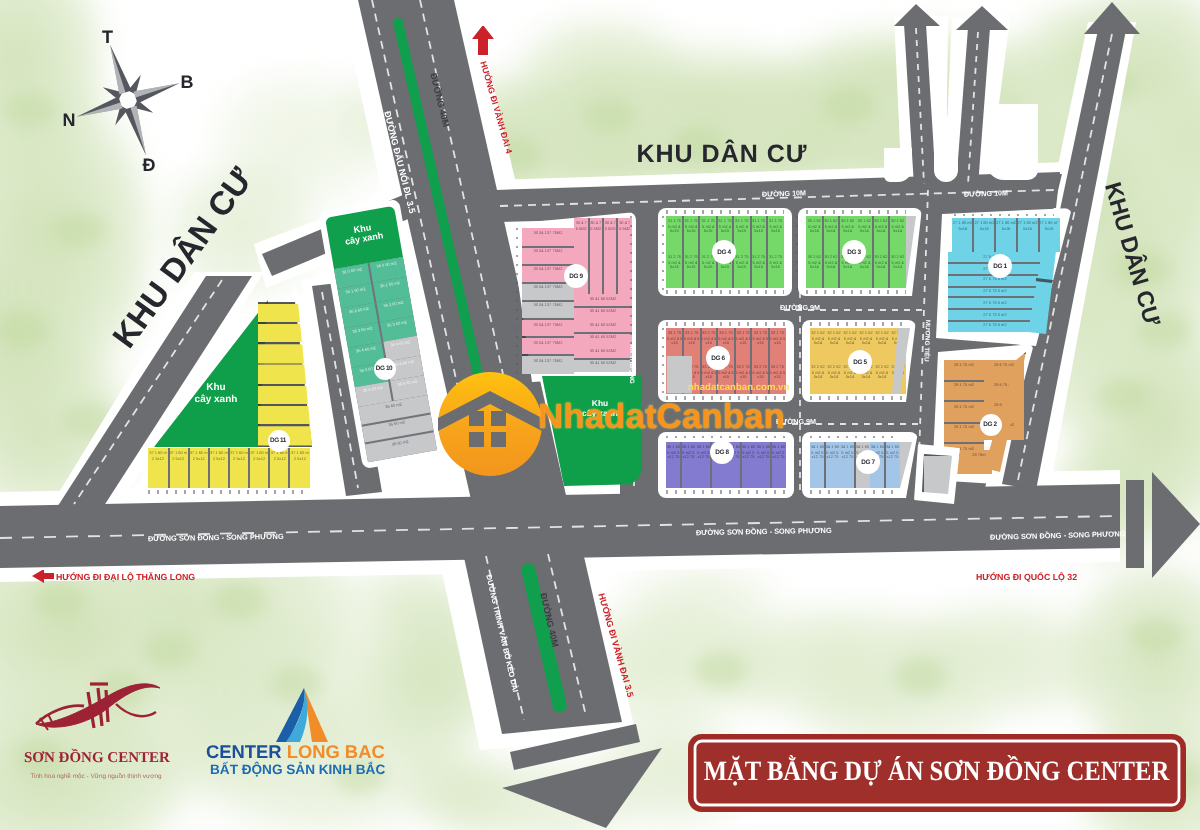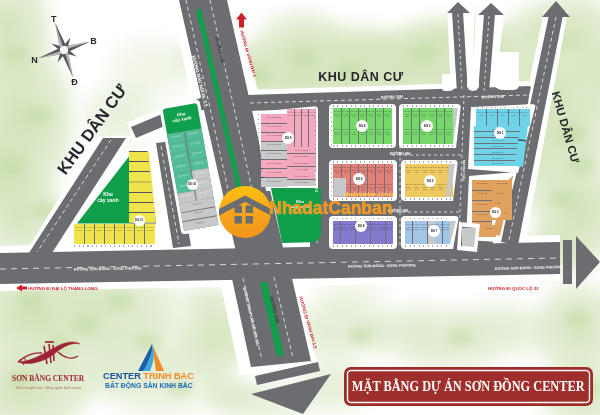--- a/index.html
+++ b/index.html
@@ -539,27 +539,27 @@
 <g fill="none" stroke="#9d2235">
 <path d="M4,26 C14,30 30,26 40,18 C50,10 58,6 66,8 C60,4 50,6 40,12 C28,19 14,26 4,26 Z" fill="#9d2235" stroke-width="0.5"></path>
 <path d="M4,26 C10,20 20,16 28,17" stroke-width="1.4"></path>
 <path d="M30,10 L33,28 M35,8 L37,27 M39,9 L40,25" stroke-width="1.6"></path>
 <path d="M31,6 L40,6" stroke-width="1.6"></path>
 <path d="M44,16 C50,22 58,24 64,20" stroke-width="1.2"></path>
 <path d="M6,23 L10,29 M10,21 L13,27" stroke-width="1"></path>
 </g>
   </svg>
 
-<div class="abs" style="left:12px;top:374px;width:72px;text-align:center;font-family:'Liberation Serif',serif;font-weight:bold;font-size:7.5px;color:#9d2235;white-space:nowrap">SƠN BẰNG CENTER</div>
+<div class="abs" style="left:12px;top:374px;width:72px;text-align:center;font-family:'Liberation Serif',serif;font-weight:bold;font-size:7.5px;color:#9d2235;white-space:nowrap">SƠN ĐỒNG CENTER</div>
 <div class="abs" style="left:10px;top:386px;width:76px;text-align:center;font-size:3.2px;color:#b06a5e;white-space:nowrap">Tinh hoa nghề mộc - Vững nguồn thịnh vượng</div>
 
 <svg class="abs" style="left:136px;top:344px" width="30" height="28" viewBox="0 0 30 28">
 <path d="M16,0 L28,27 L20,27 Z" fill="#f28c28"></path>
 <path d="M16,0 L2,27 L8,27 C12,18 18,8 16,0 Z" fill="#1b5fa8"></path>
 <path d="M16,1 C17,10 12,20 7,27 L14,27 C18,18 19,8 16,1 Z" fill="#3fa9dc"></path>
 </svg>
 
-<div class="abs" style="left:103px;top:370.5px;font-size:9.2px;font-weight:bold;white-space:nowrap"><span style="color:#1b4f9c">CENTER</span> <span style="color:#f28c28">TRINH BAC</span></div>
+<div class="abs" style="left:103px;top:370.5px;font-size:9.2px;font-weight:bold;white-space:nowrap"><span style="color:#1b4f9c">CENTER</span> <span style="color:#f28c28">LONG BAC</span></div>
 <div class="abs" style="left:105px;top:382px;font-size:6.8px;font-weight:bold;color:#1b6cb5;white-space:nowrap">BẤT ĐỘNG SẢN KINH BẮC</div>
 
 <div class="abs" style="left:344px;top:367px;width:249px;height:39px;background:#9f2f2a;border-radius:7px;box-shadow:inset 0 0 0 2.8px #9e2b25, inset 0 0 0 4.2px #fff"></div>
 <div class="abs" style="left:344px;top:367px;width:249px;height:39px;display:flex;align-items:center;justify-content:center;font-family:'Liberation Serif',serif;font-weight:bold;font-size:14px;color:#fff;white-space:nowrap">
     <span style="transform:scaleX(0.88);display:inline-block">MẶT BẰNG DỰ ÁN SƠN ĐỒNG CENTER</span>
   </div>
 </body></html>

